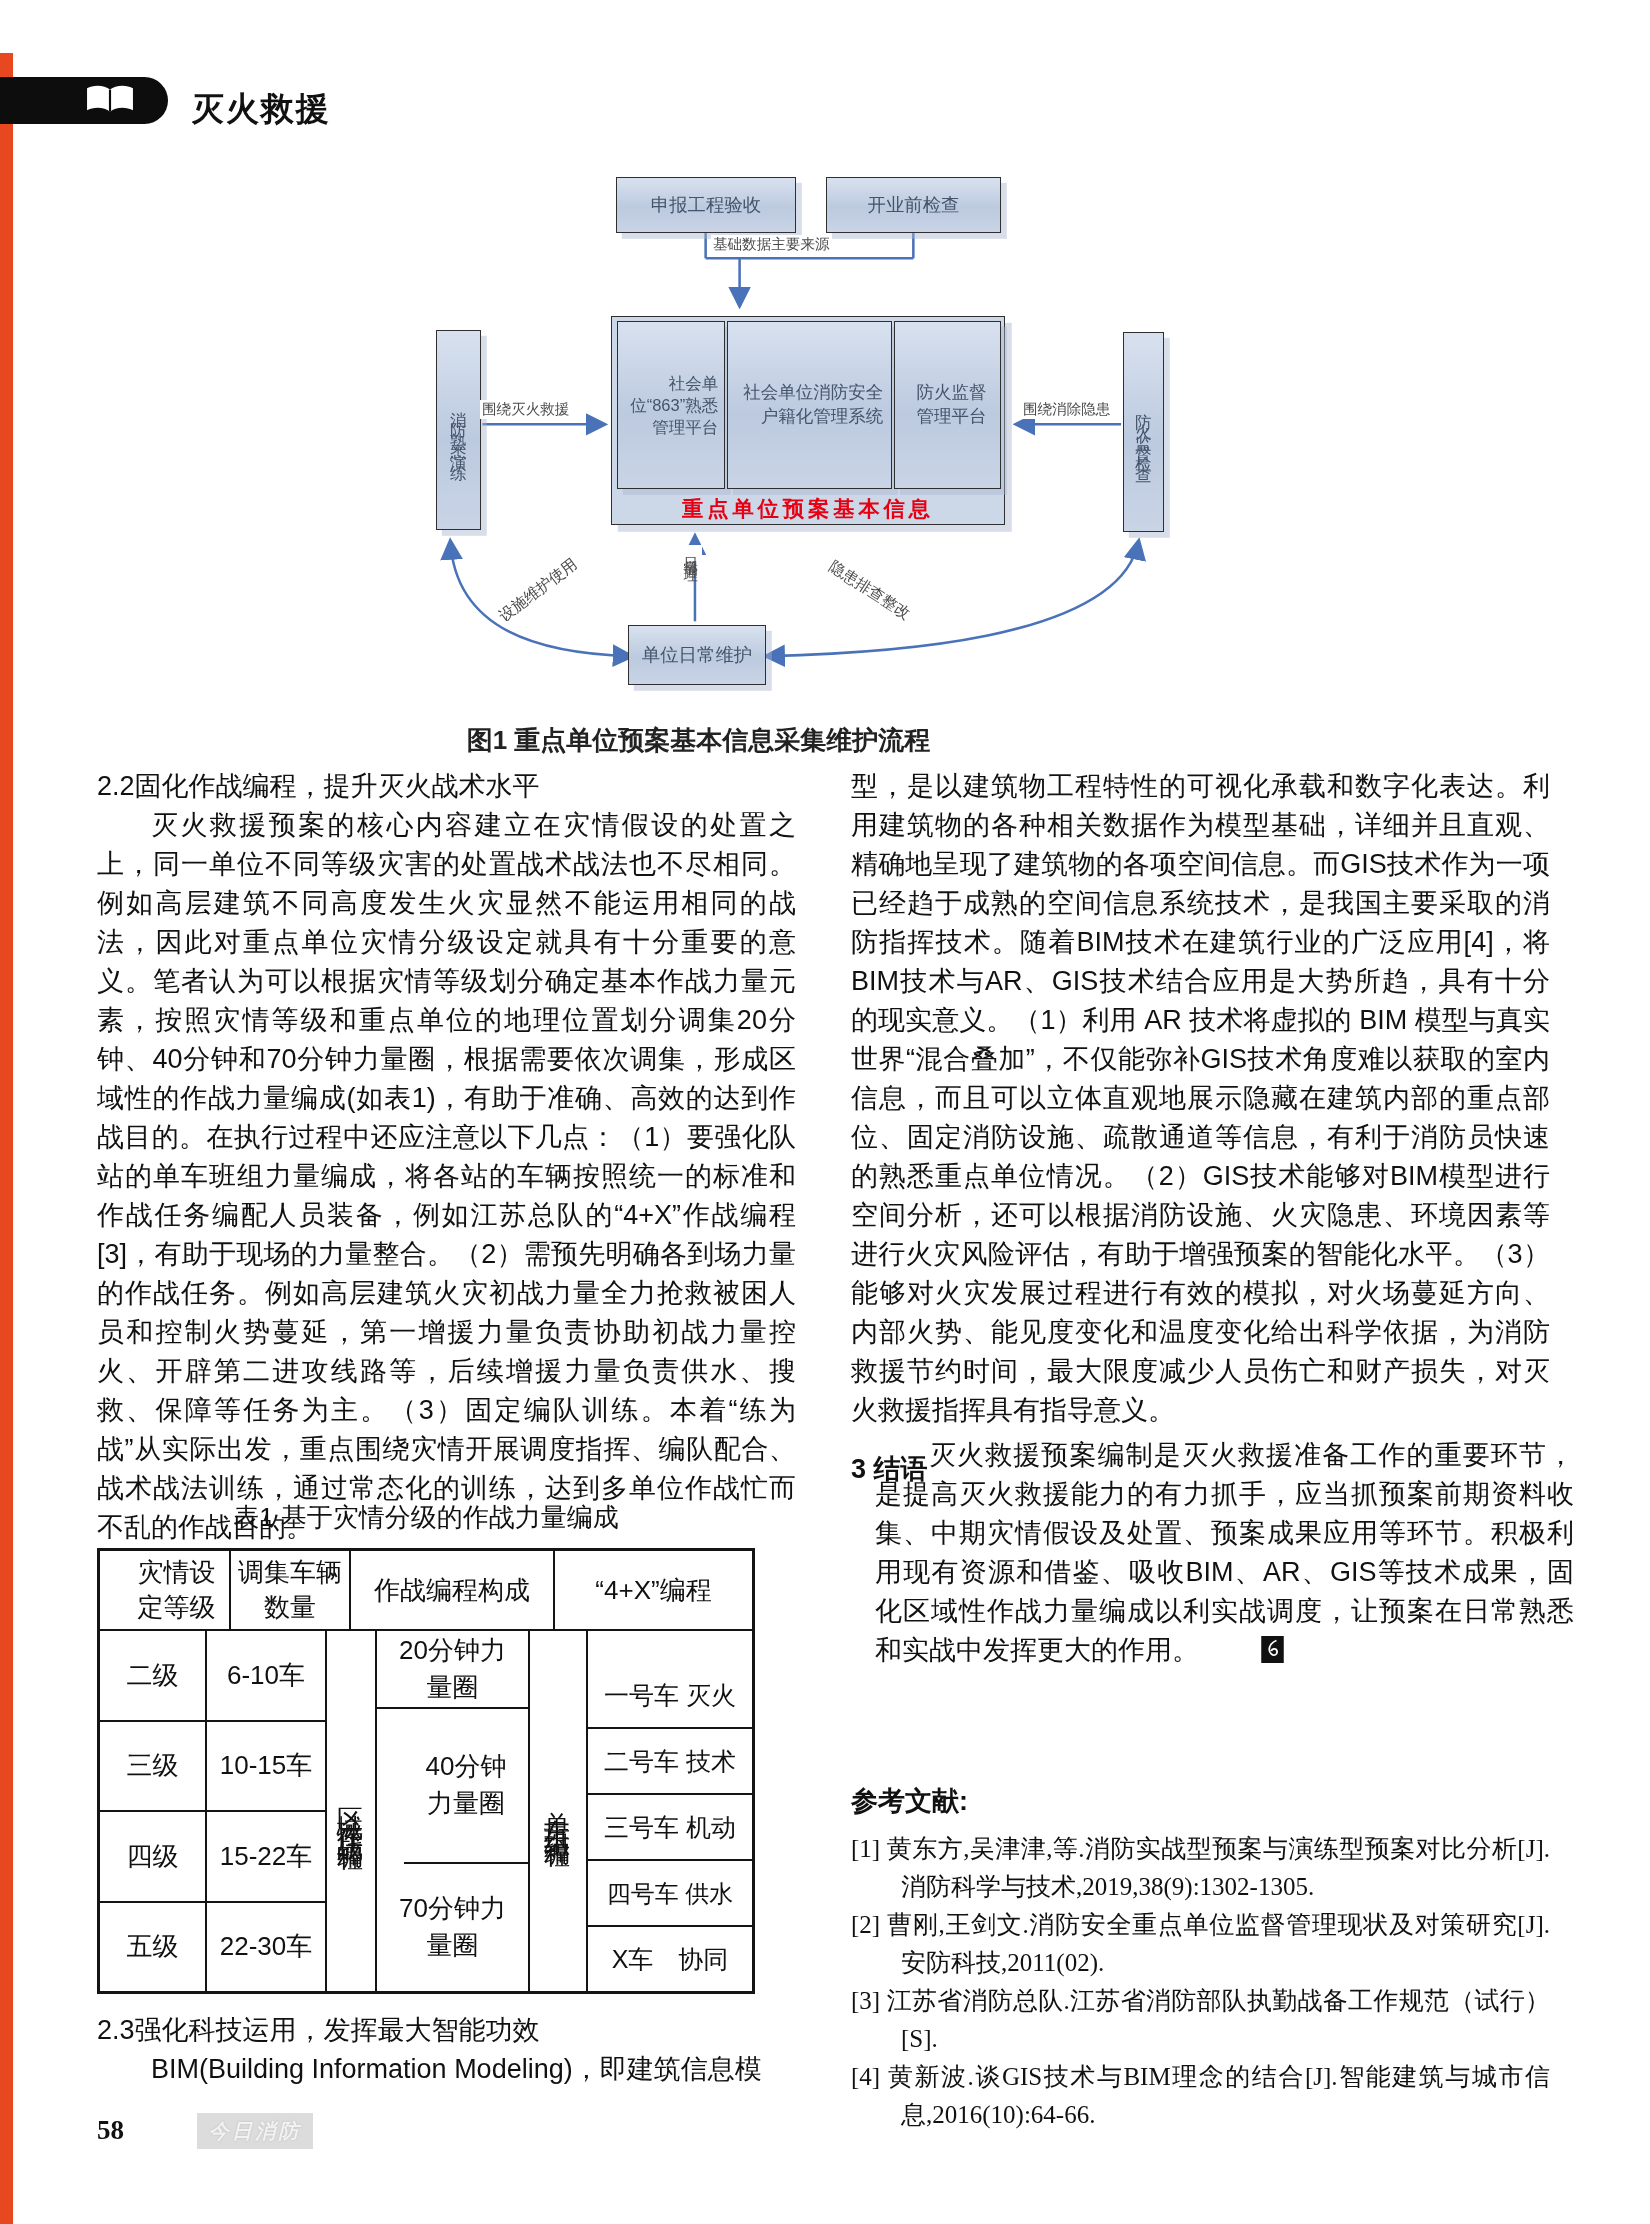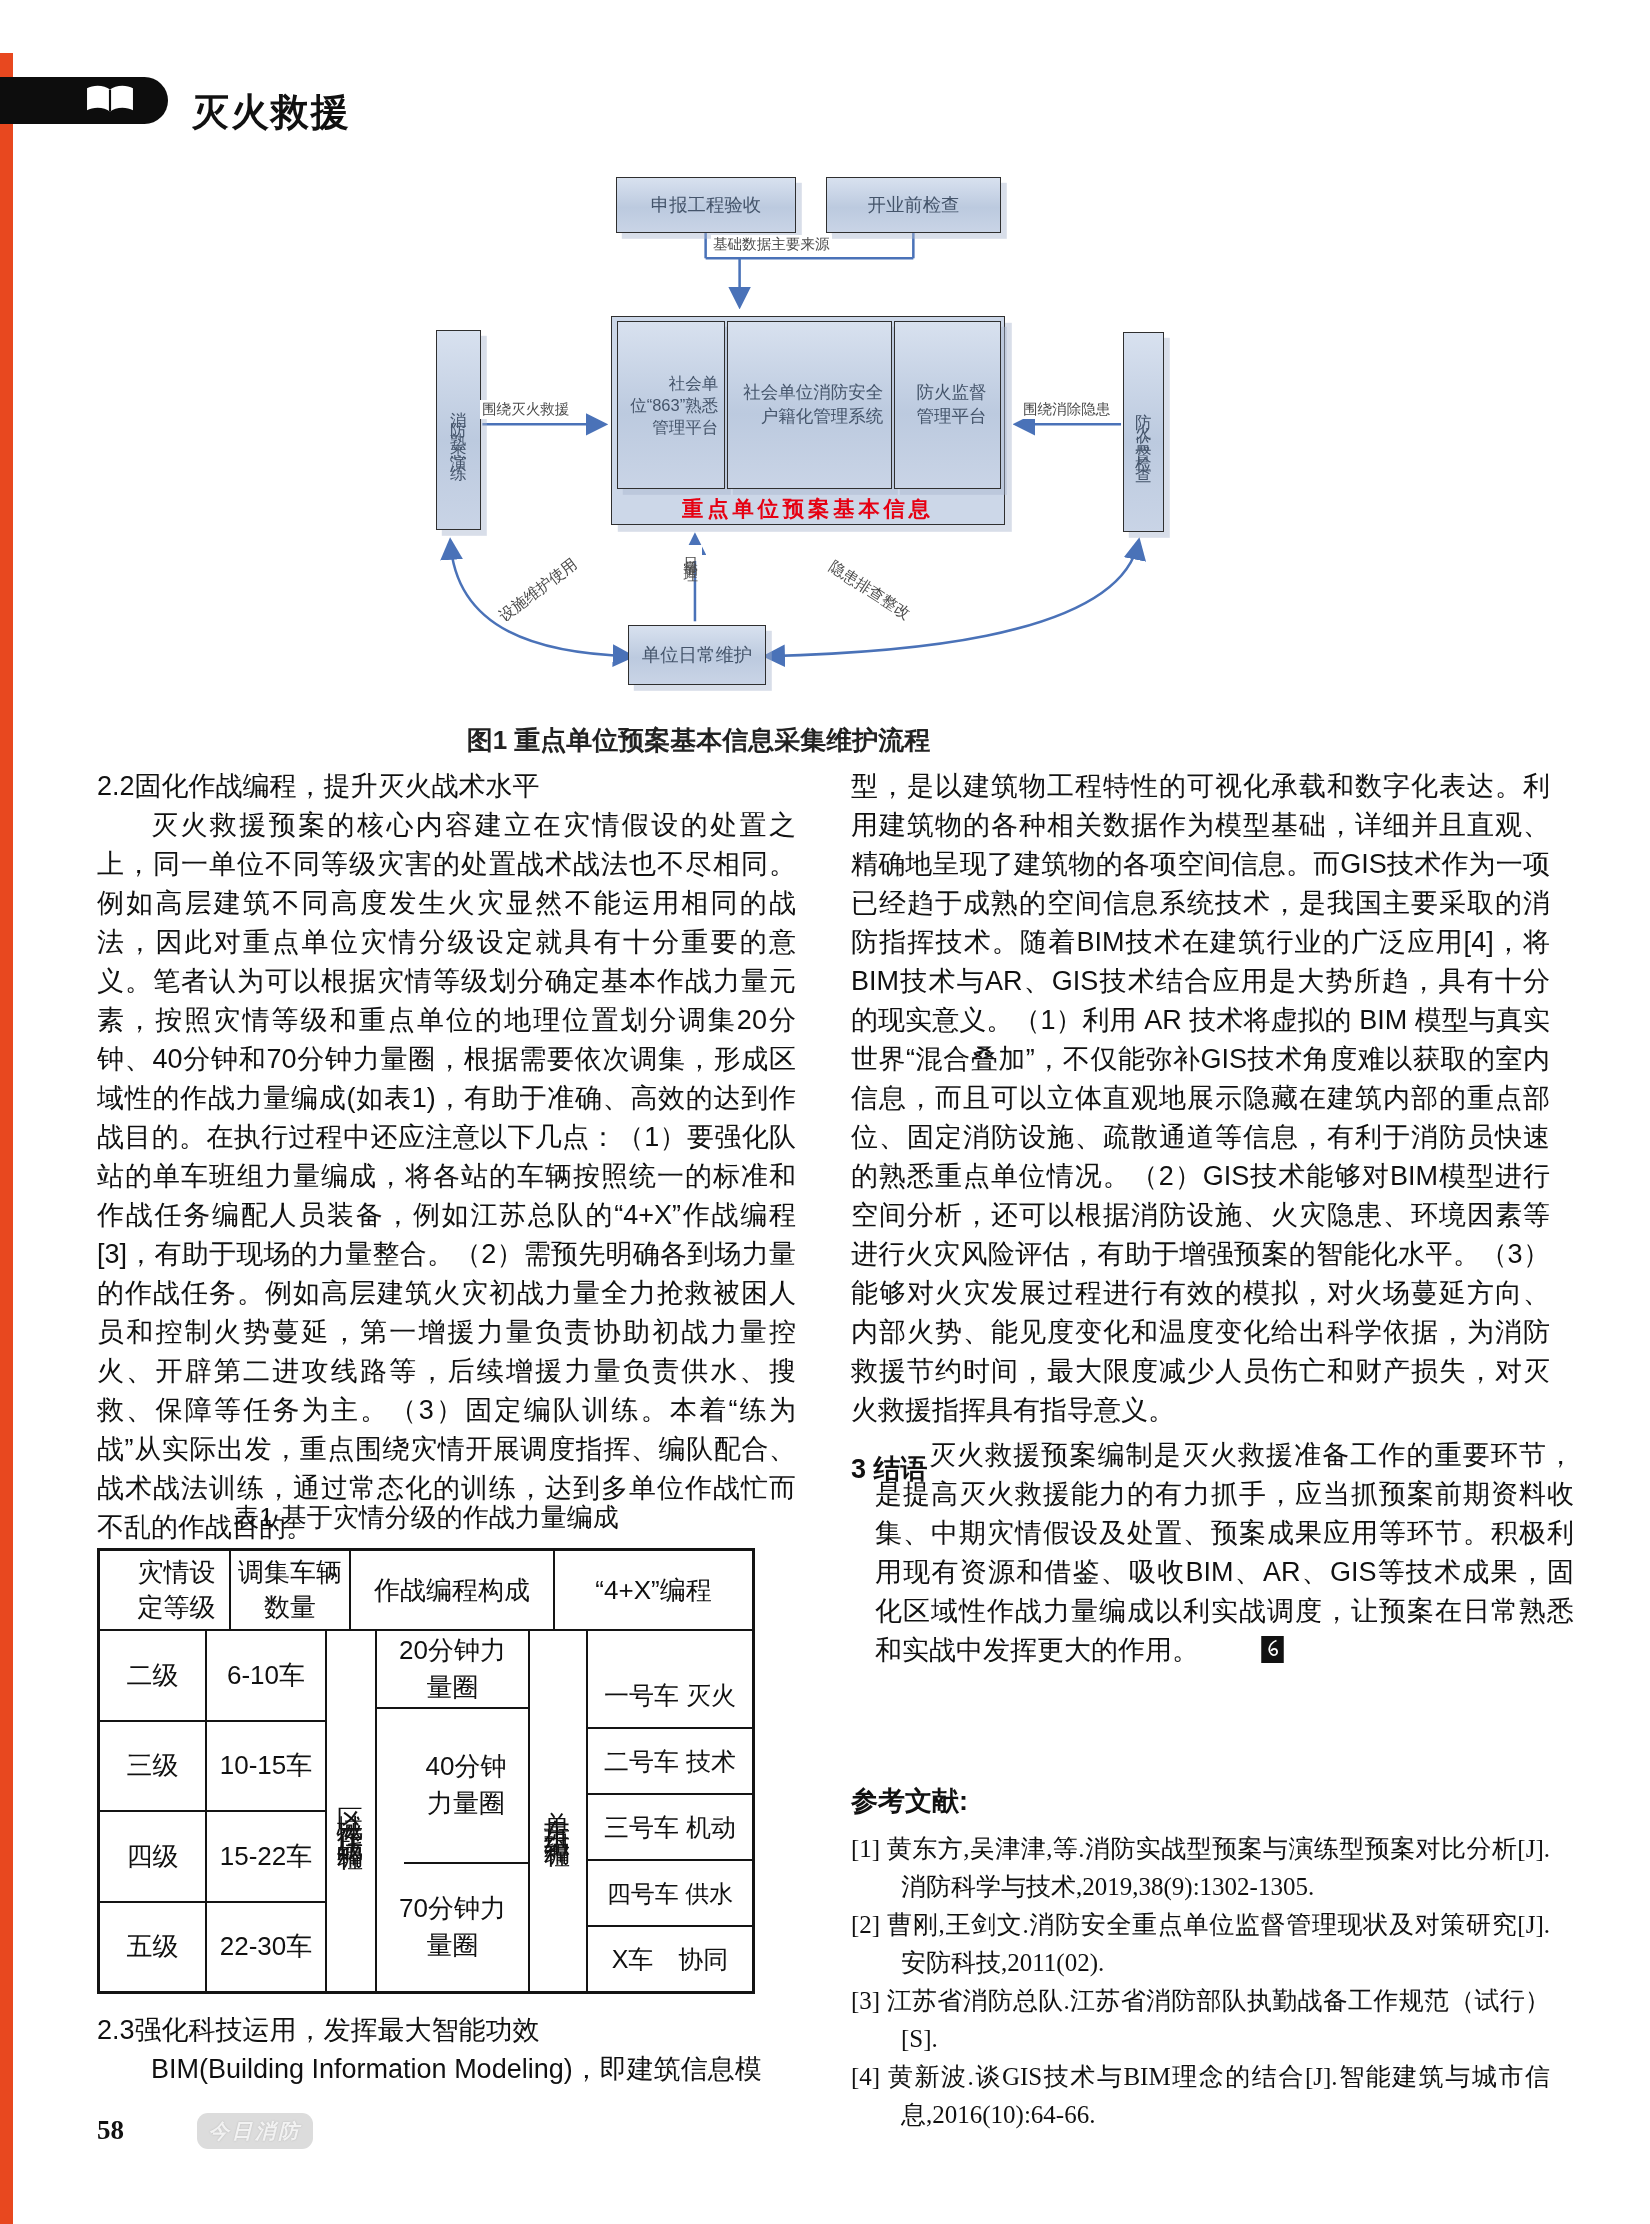--- a/index.html
+++ b/index.html
@@ -6,21 +6,21 @@
   .page{position:relative;width:1651px;height:2224px;background:#ffffff;overflow:hidden;
         font-family:"Liberation Sans",sans-serif;color:#1a1a1a;}
 
   
   .spine{position:absolute;left:0;top:53px;width:12.6px;height:2171px;background:#e8481f;}
 
   
   .headbar{position:absolute;left:0;top:77px;width:168px;height:47px;background:#0d0d0d;
            border-radius:0 25px 25px 0;}
   .book-icon{position:absolute;left:83px;top:83px;width:54px;height:33px;}
-  .head-title{position:absolute;left:191px;top:87px;font-size:38px;font-weight:bold;color:#111;
+  .head-title{position:absolute;left:191px;top:87px;font-size:33px;font-weight:bold;color:#111;
               letter-spacing:1.9px;}
 
   
   .fc-box{position:absolute;display:flex;align-items:center;justify-content:center;text-align:right;
           background:linear-gradient(180deg,#d8e1ef 0%,#bccadf 55%,#c9d4e6 100%);
           border:1.9px solid #2f2f2f;box-shadow:5.8px 5.8px 0 rgba(168,182,207,.45);
           color:#44546a;box-sizing:border-box;line-height:1.35;}
   .fc-outer{position:absolute;background:#ccd7e8;border:1.9px solid #2f2f2f;
             box-shadow:6.8px 6.8px 0 rgba(168,182,207,.45);box-sizing:border-box;}
   .fc-vert{writing-mode:vertical-rl;letter-spacing:10.7px;}
@@ -61,21 +61,21 @@
   
   .refs{font-family:"Liberation Serif",serif;font-size:25px;line-height:38px;}
   .ref-item{padding-left:50px;text-indent:-50px;margin:0;text-align:justify;}
 
   .endmark{display:inline-block;width:23px;height:27px;vertical-align:-3.9px;margin-left:7.8px;}
 
   
   .page-num{position:absolute;left:97px;top:2115px;font-family:"Liberation Serif",serif;
             font-weight:bold;font-size:27px;color:#111;text-align:right;}
   .journal-logo{position:absolute;left:197px;top:2113px;width:116px;height:36px;background:#dcdcdc;
-                border-radius:11px;display:flex;align-items:center;justify-content:center;
+                border-radius:0;display:flex;align-items:center;justify-content:center;
                 color:#f2f2f2;text-shadow:0 0 1.9px #b5b5b5;font-style:italic;font-weight:bold;
                 font-size:20.4px;letter-spacing:2.9px;}
 </style>
 </head>
 <body>
 
 <div class="page">
 
   <div class="spine"></div>
   <div class="headbar"></div>

